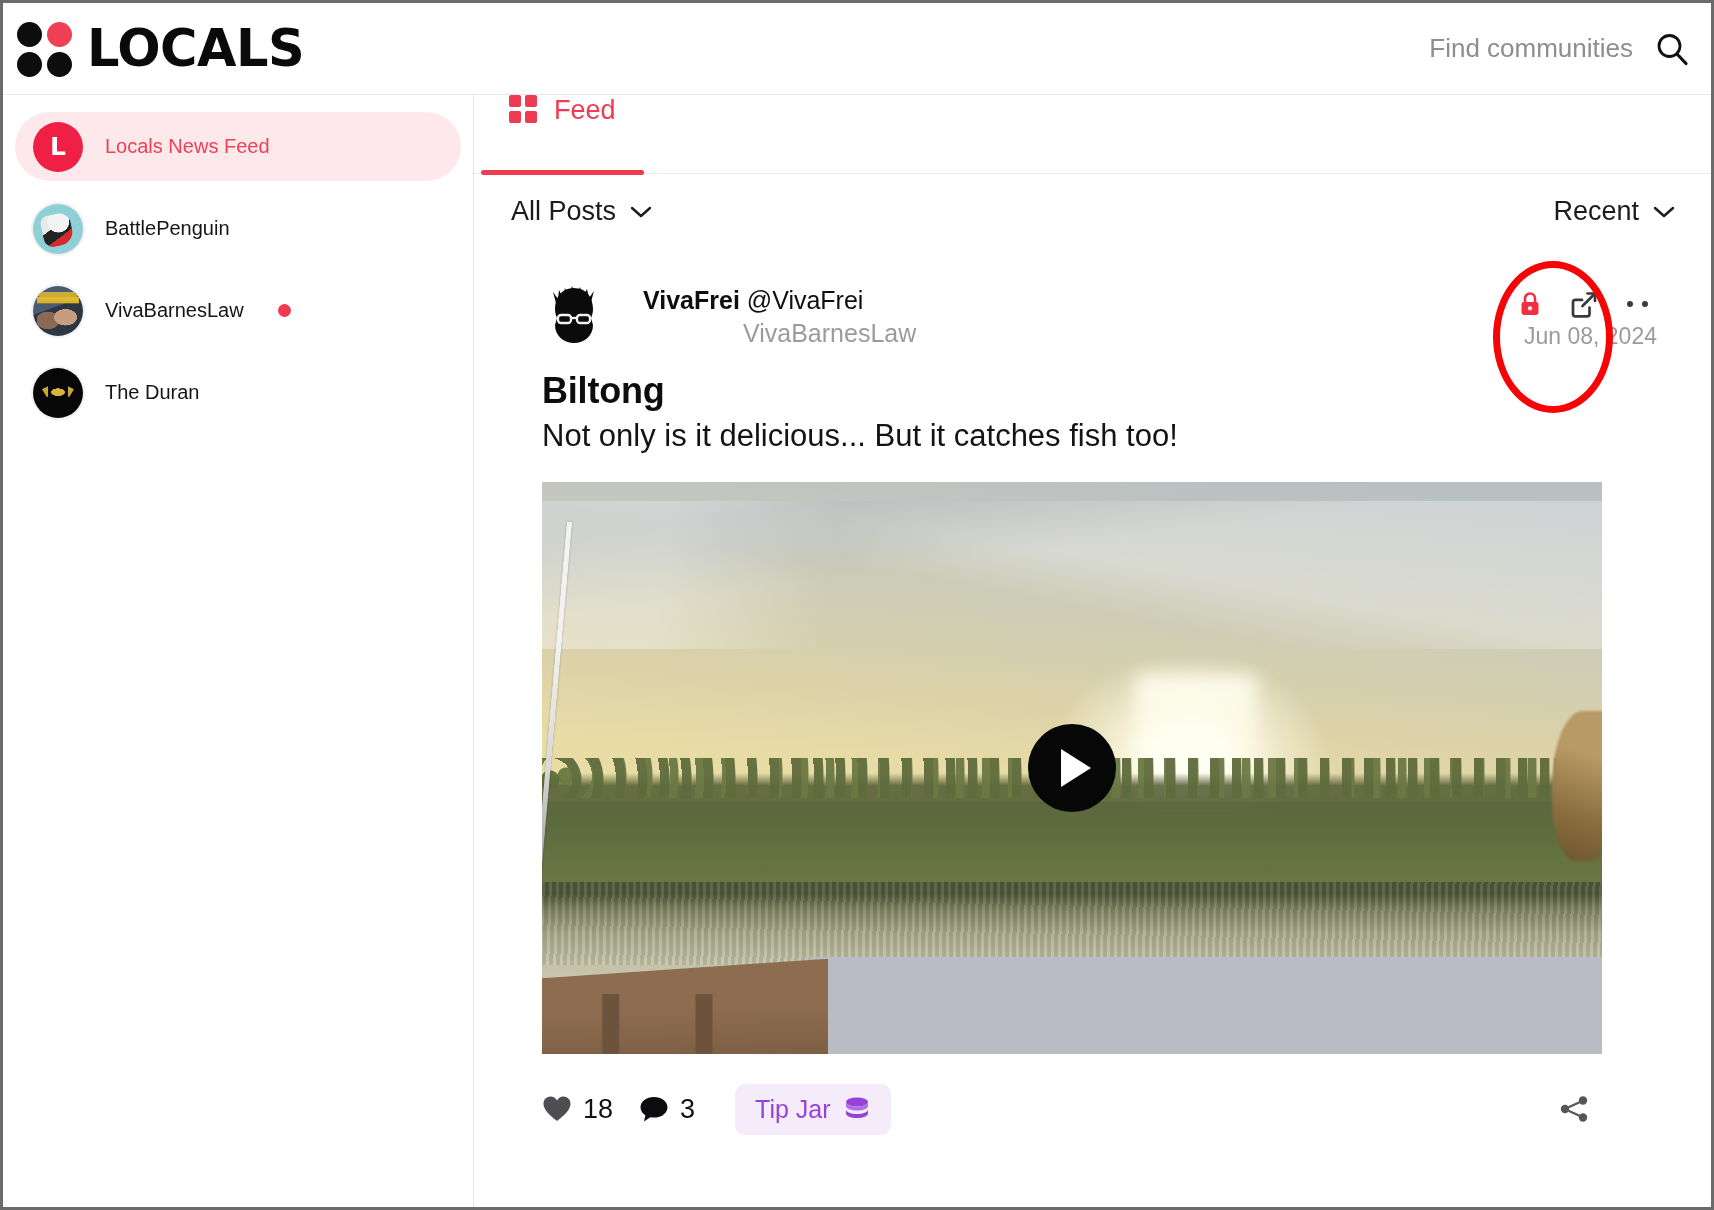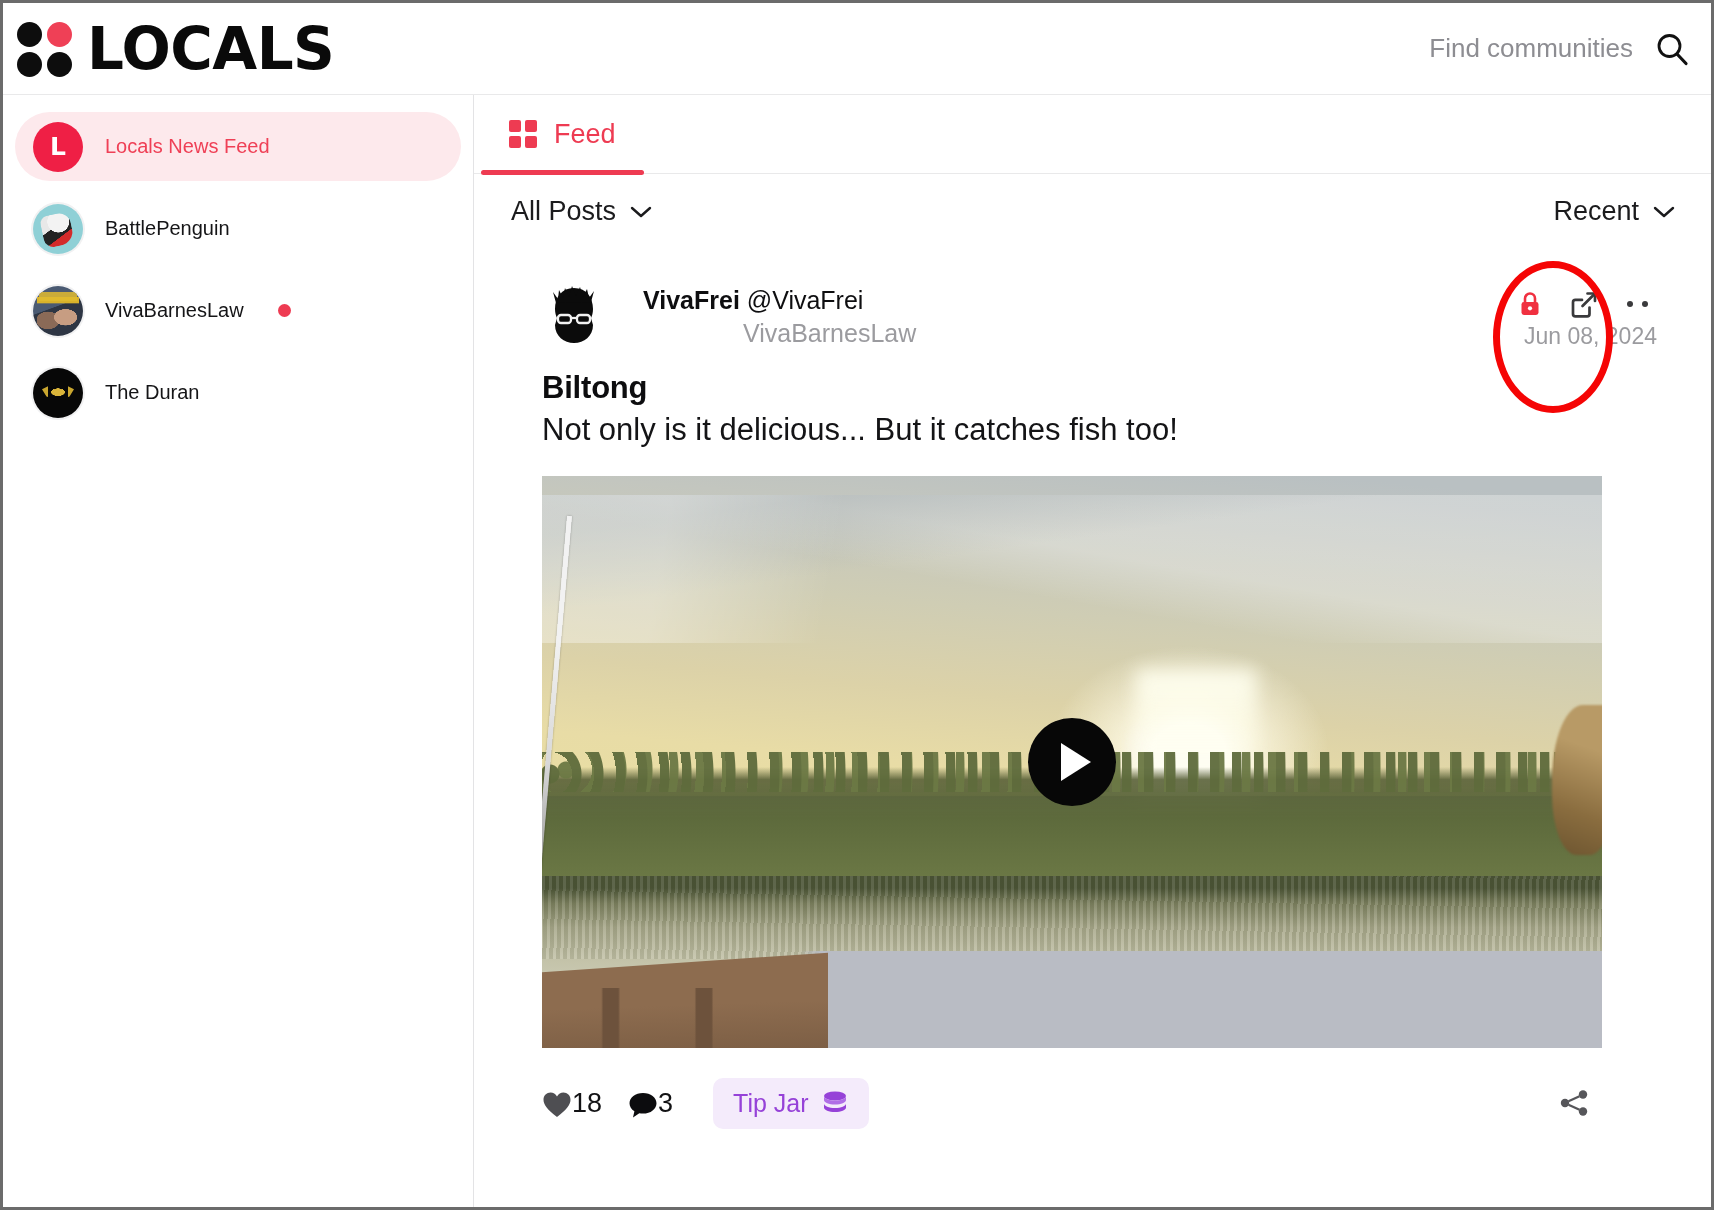--- a/index.html
+++ b/index.html
@@ -38,21 +38,21 @@
   .brand-dots {
     width: 56px; height: 54px;
     display: grid;
     grid-template-columns: 26px 26px;
     grid-template-rows: 26px 26px;
     gap: 4px;
   }
   .brand-dots i { display: block; width: 25px; height: 25px; border-radius: 50%; background: #0d0d0d; }
   .brand-dots i.accent { background: #ef4056; }
   .brand-word {
-    font-size: 58px;
+    font-size: 51px;
     font-weight: 700;
     letter-spacing: -0.5px;
     color: #0a0a0a;
     font-family: "DejaVu Sans", sans-serif;
   }
   .topbar-right { display: flex; align-items: center; gap: 22px; }
   .find-communities {
     font-size: 26px;
     color: #8d8d92;
   }
@@ -153,21 +153,20 @@
   .tabbar {
     height: 79px;
     border-bottom: 1px solid #e9e9ea;
     display: flex;
     align-items: center;
     padding: 0 0 0 7px;
     position: relative;
   }
   .tab {
     display: flex;
-    align-items: center;
     gap: 17px;
     height: 79px;
     padding: 0 28px 0 28px;
     position: relative;
   }
   .tab-label { font-size: 27px; color: #ee3b52; }
   .tab.active::after {
     content: "";
     position: absolute;
     left: 0; right: 0; bottom: -1px;
@@ -227,21 +226,21 @@
     padding-right: 18px;
   }
   .head-icons { display: flex; align-items: center; gap: 28px; }
   .lock-icon { width: 22px; height: 26px; display:block; }
   .ext-icon { width: 30px; height: 30px; display:block; }
   .dots-icon { width: 30px; height: 8px; display: flex; align-items: center; gap: 9px; }
   .dots-icon i { width: 6px; height: 6px; border-radius: 50%; background: #3a3a3c; display:block; }
   .post-date { font-size: 23px; color: #9b9b9f; }
 
   .post-title {
-    font-size: 31px;
+    font-size: 36px;
     font-weight: 700;
     color: #0d0d0f;
     padding: 20px 0 0 46px;
     letter-spacing: -0.2px;
   }
   .post-body {
     font-size: 31px;
     color: #141416;
     padding: 6px 0 0 46px;
   }
@@ -344,21 +343,21 @@
   
   .post-actions {
     margin: 16px 0 0 46px;
     width: 1060px;
     height: 78px;
     display: flex;
     align-items: center;
     justify-content: space-between;
   }
   .actions-left { display: flex; align-items: center; gap: 26px; }
-  .act { display: flex; align-items: flex-end; }
+  .act { display: flex; align-items: center; gap: 11px; }
   .heart-icon { width: 30px; height: 28px; display:block; }
   .bubble-icon { width: 30px; height: 28px; display:block; }
   .act-count { font-size: 27px; color: #121214; }
   .tipjar {
     display: flex; align-items: center; gap: 12px;
     background: #f4ebfb;
     border-radius: 10px;
     padding: 11px 20px;
     margin-left: 14px;
   }

